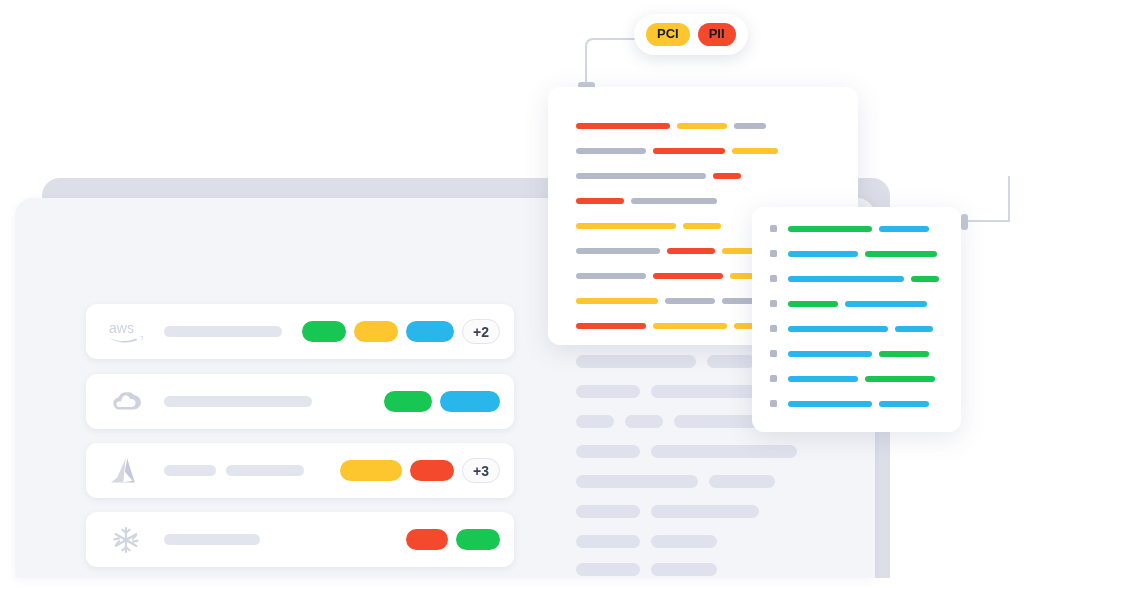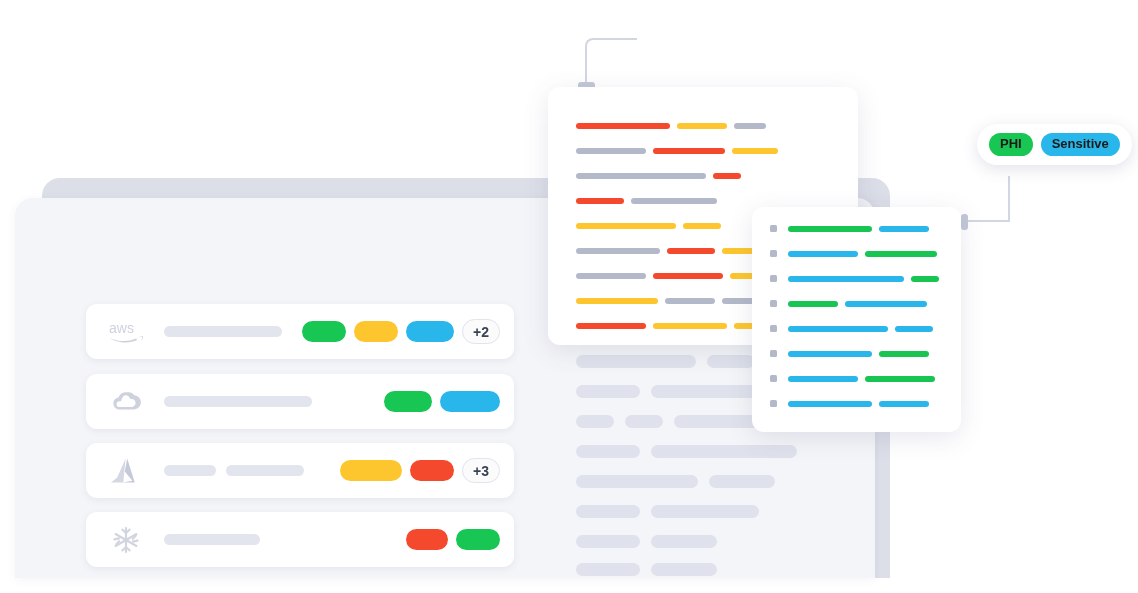--- a/index.html
+++ b/index.html
@@ -313,19 +313,19 @@
         <div class="bar blue" style="width: 70px;"></div>
         <div class="bar green" style="width: 70px;"></div>
       </div>
       <div class="bar-row" style="left: 18px; top: 193px;">
         <div class="bullet"></div>
         <div class="bar blue" style="width: 84px;"></div>
         <div class="bar blue" style="width: 50px;"></div>
       </div>
     </div>
 
-
-  <div class="tag-bubble" id="bubble-right" style="left:977px; top:124px;">
-      <div class="tag phi">PHI</div>
-      <div class="tag sens">Sensitive</div>
-    </div>
+  <div class="tag-bubble" id="bubble-top" style="left:634px; top:14px;">
+      <div class="tag pci">PCI</div>
+      <div class="tag pii">PII</div>
+    </div>
+
 
 </div>
 
 </body></html>

